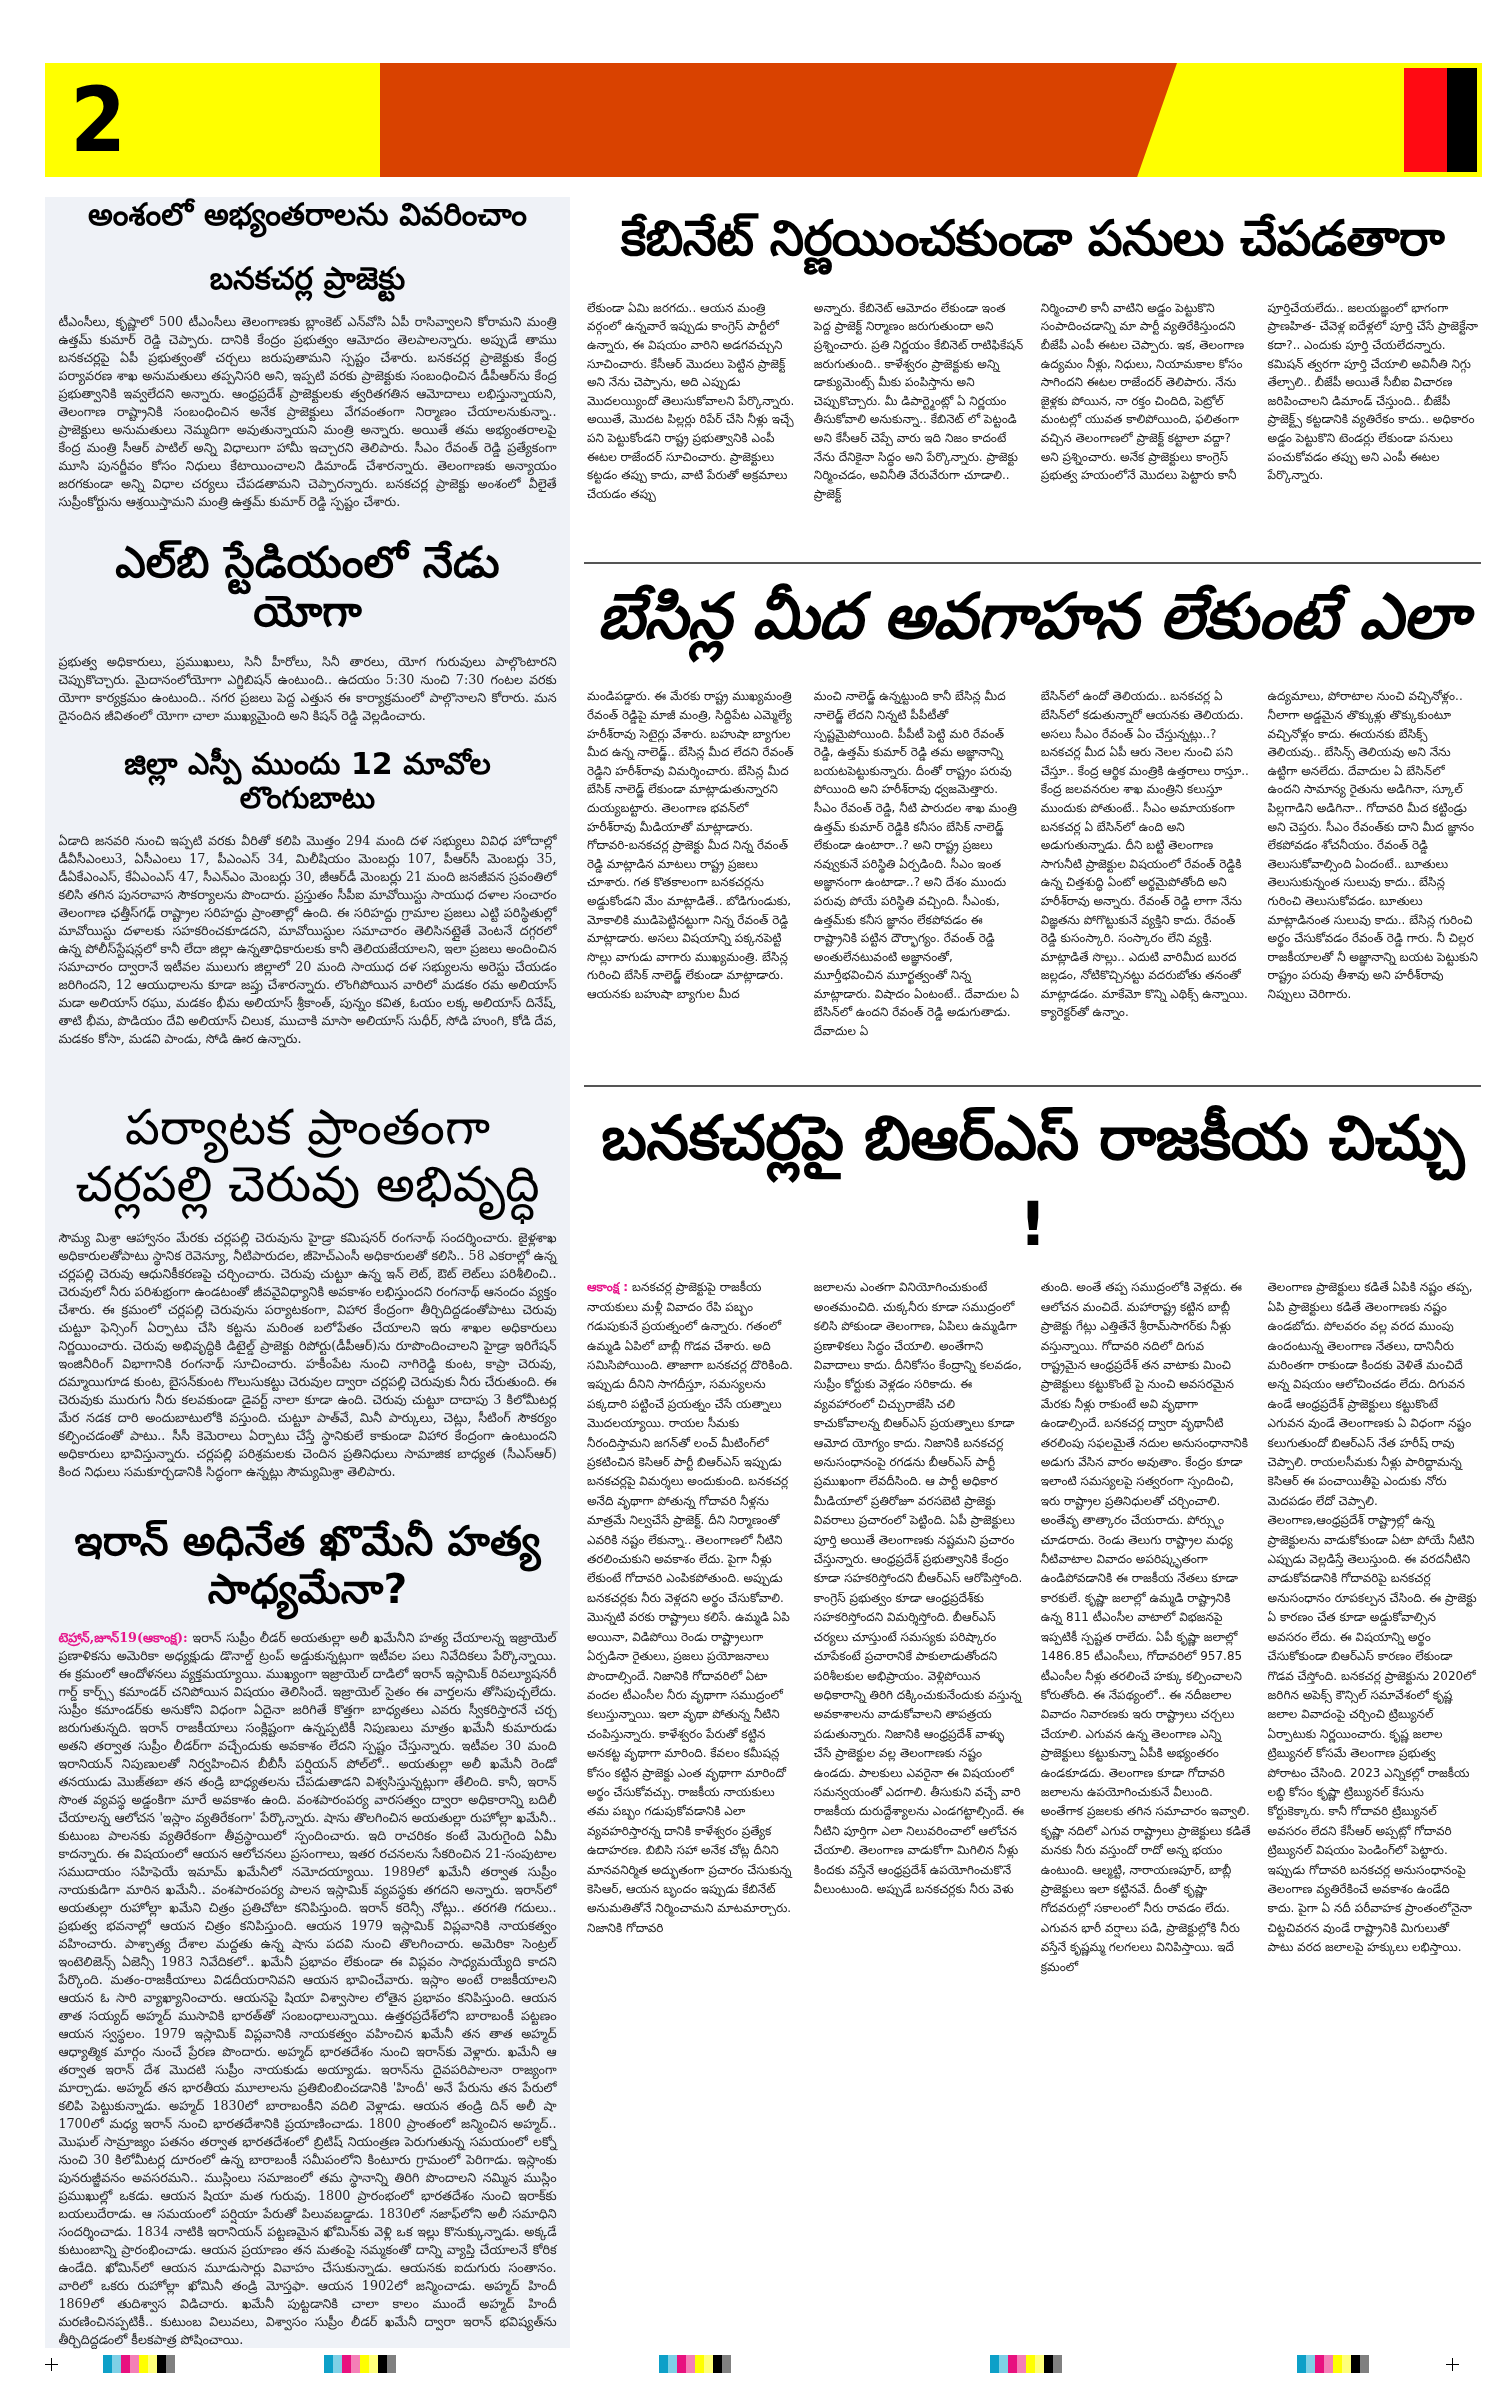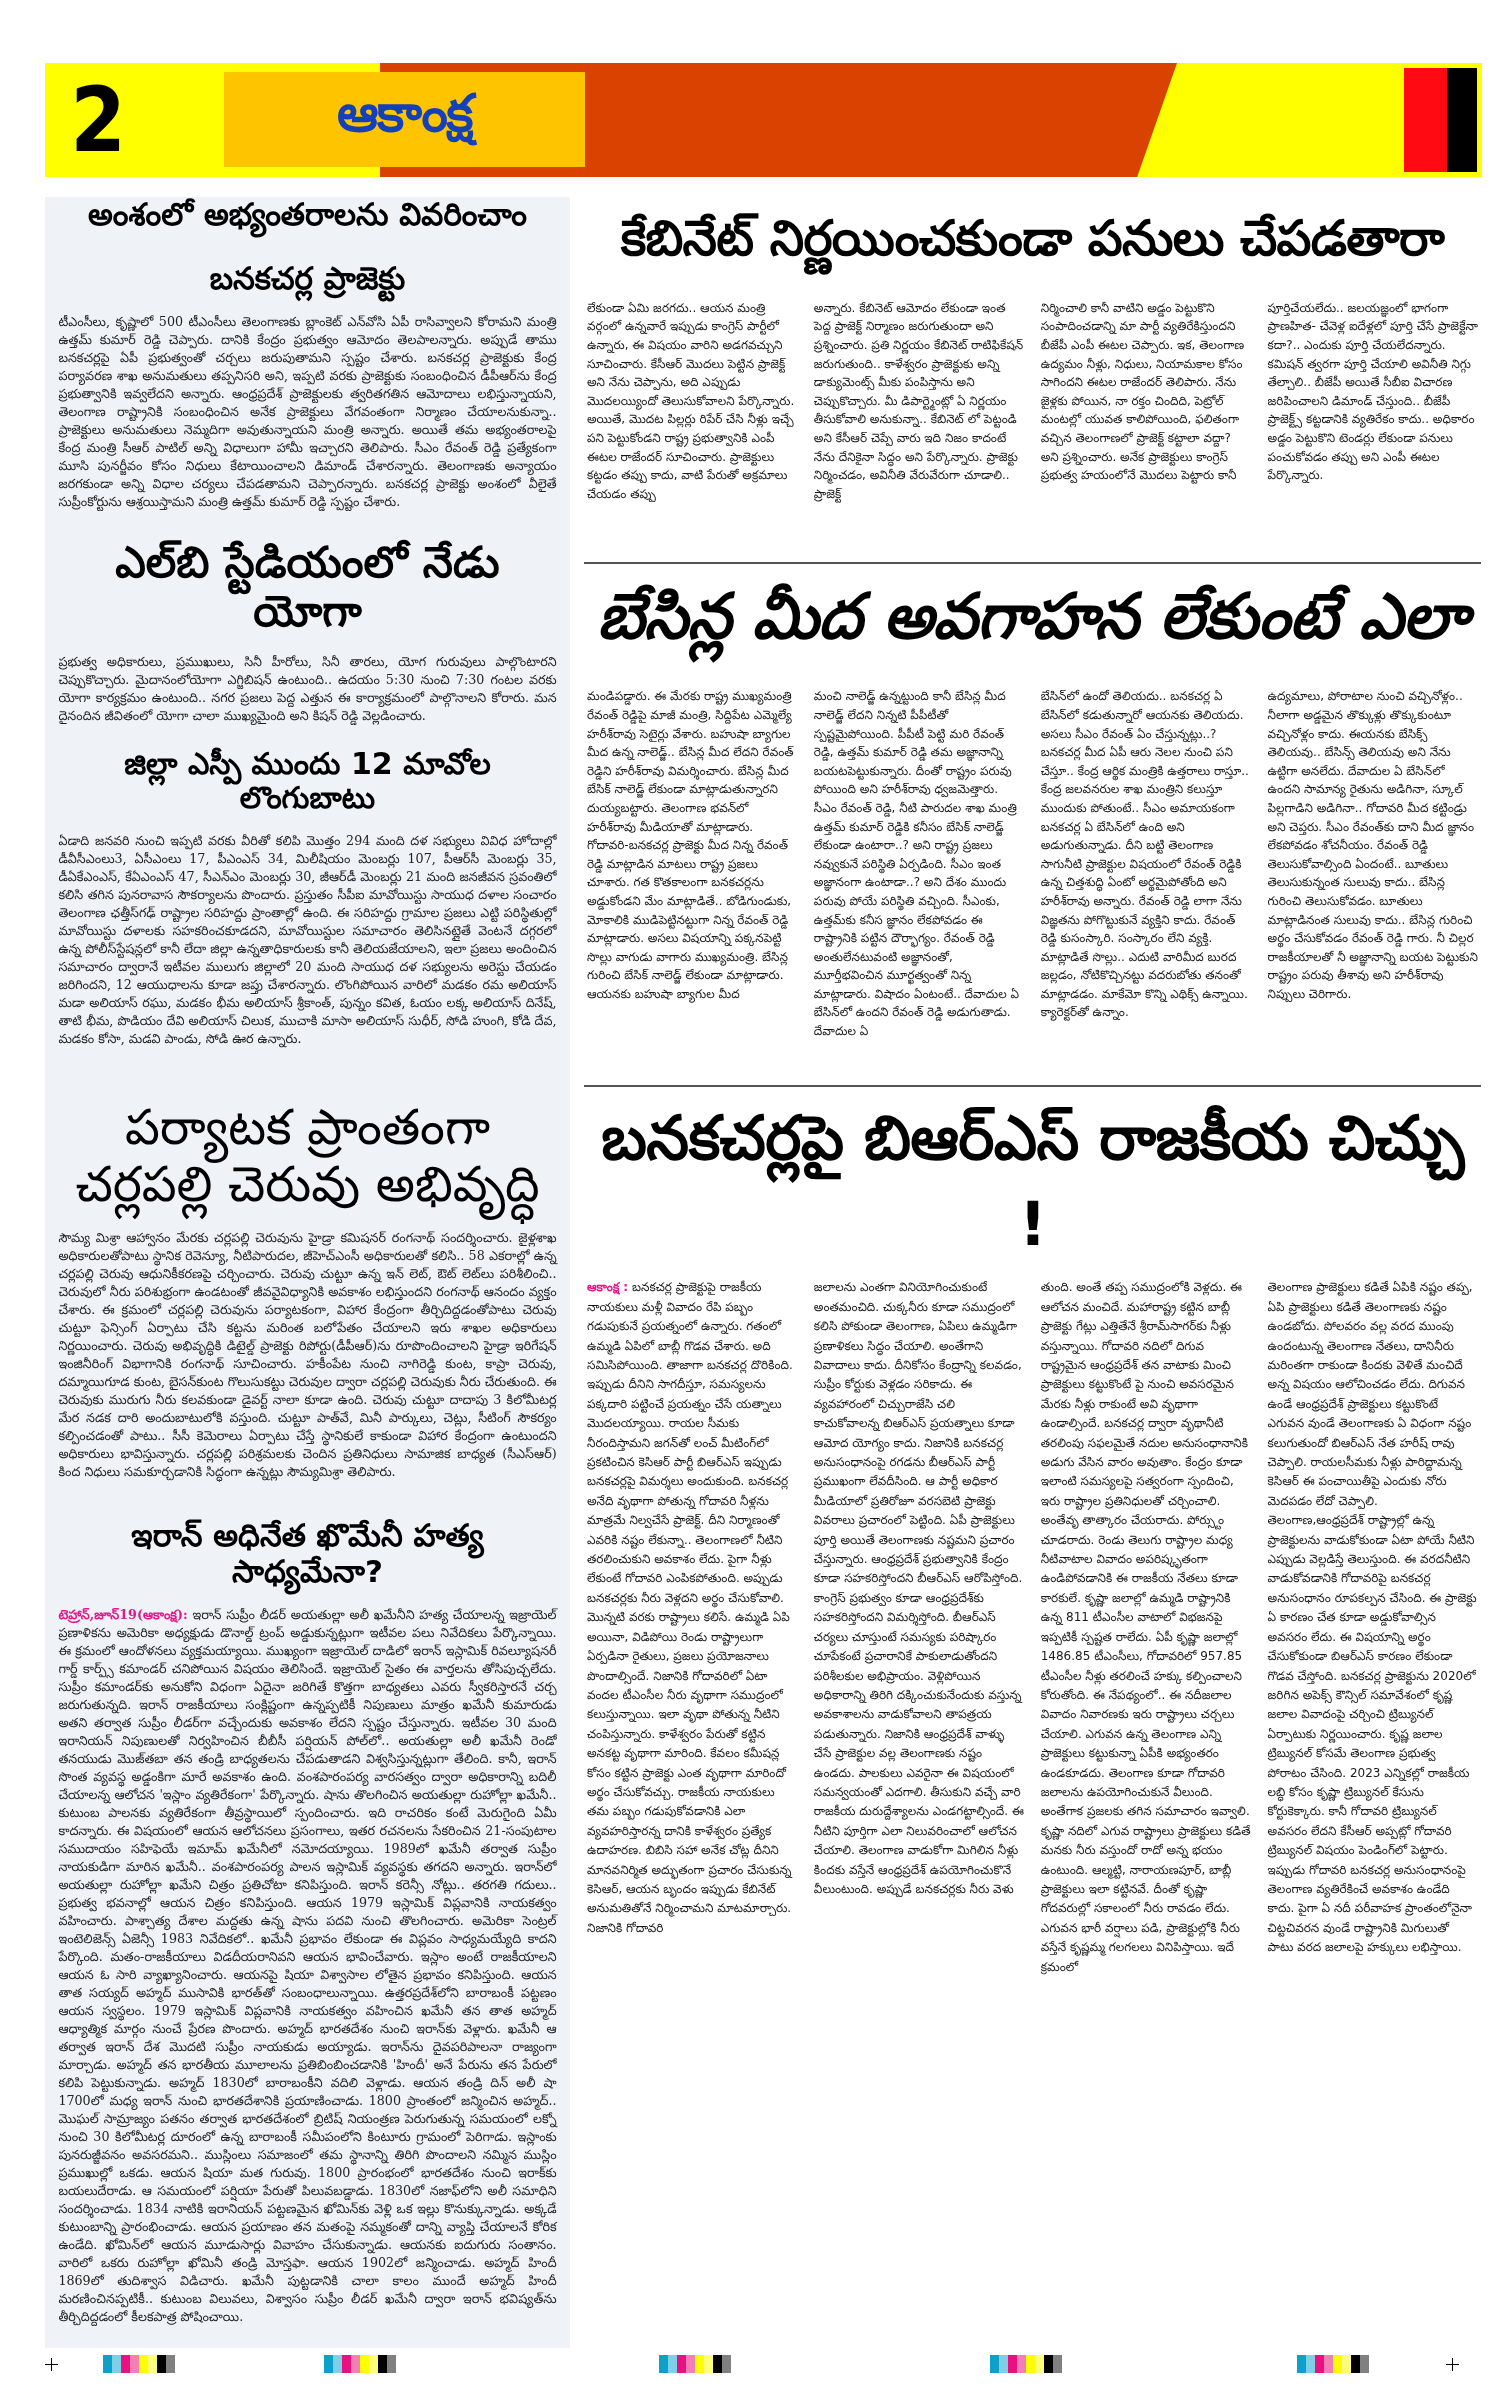--- a/index.html
+++ b/index.html
@@ -21,21 +21,21 @@
   .flag-black { position: absolute; left: 1402px; top: 4.5px; width: 30px; height: 104px; background: #000; }
 
   
   .left-col { position: absolute; left: 45px; top: 197px; width: 525px; height: 2151px; background: #eff2f7; padding: 0 13.4px; }
   .left-col h2 { text-align: center; font-family: "DejaVu Sans", sans-serif; font-weight: bold; color: #000; line-height: 1.15; }
   .left-col p { font-family: "DejaVu Serif", serif; font-size: 12.7px; line-height: 18px; color: #222; text-align: justify; }
   .h-banaka { font-size: 31px; margin-top: 28px; }
   .h-lb { font-size: 43px; margin-top: 27px; }
   .h-jilla { font-size: 30px; margin-top: 22px; }
   .h-paryataka { font-size: 49px; margin-top: 52px; font-weight: normal !important; }
-  .h-iran { font-size: 31px; margin-top: 37px; }
+  .h-iran { font-size: 41px; margin-top: 37px; }
   .dateline { color: #e6158a; font-weight: bold; }
   .mt20 { margin-top: 16.4px; }
 
   
   .right-col { position: absolute; left: 584px; top: 197px; width: 897px; }
   .story { position: absolute; left: 0; width: 897px; }
   .story h1 { font-family: "DejaVu Sans", sans-serif; font-weight: 900; color: #000; text-align: center; letter-spacing: -0.7px; }
   .cols { display: grid; grid-template-columns: repeat(4, 1fr); column-gap: 16.4px; margin-top: 19.4px; padding: 0 3px; }
   .cols p { font-family: "DejaVu Sans", sans-serif; font-size: 12px; line-height: 18.6px; color: #1a1a1a; }
   .rule { position: absolute; left: 0; width: 897px; height: 1.5px; background: #555; }
@@ -53,23 +53,20 @@
   .reg-mark { position: absolute; top: 2358px; width: 13.4px; height: 13.4px; }
   .reg-mark::before { content: ""; position: absolute; left: 0; top: 6px; width: 13.4px; height: 0.7px; background: #000; }
   .reg-mark::after { content: ""; position: absolute; left: 6px; top: 0; width: 0.7px; height: 13.4px; background: #000; }
 </style>
 </head>
 <body>
 
 <header class="masthead">
   <div class="page-no">2</div>
   <div class="orange-band"></div>
-  <div class="logo-box">
-    <span class="logo-text">ఆకాంక్ష</span>
-  </div>
   <div class="flag-red"></div>
   <div class="flag-black"></div>
 </header>
 
 <section class="left-col">
   <article>
     <h2 class="h-banaka" style="margin-top:0">అంశంలో అభ్యంతరాలను వివరించాం</h2>
     <h2 class="h-banaka">బనకచర్ల ప్రాజెక్టు</h2>
     <p class="mt20">టీఎంసీలు, కృష్ణాలో 500 టీఎంసీలు తెలంగాణకు బ్లాంకెట్ ఎన్‌వోసి ఏపీ రాసివ్వాలని కోరామని మంత్రి ఉత్తమ్ కుమార్ రెడ్డి చెప్పారు. దానికి కేంద్రం ప్రభుత్వం ఆమోదం తెలపాలన్నారు. అప్పుడే తాము బనకచర్లపై ఏపీ ప్రభుత్వంతో చర్చలు జరుపుతామని స్పష్టం చేశారు. బనకచర్ల ప్రాజెక్టుకు కేంద్ర పర్యావరణ శాఖ అనుమతులు తప్పనిసరి అని, ఇప్పటి వరకు ప్రాజెక్టుకు సంబంధించిన డీపీఆర్‌ను కేంద్ర ప్రభుత్వానికి ఇవ్వలేదని అన్నారు. ఆంధ్రప్రదేశ్ ప్రాజెక్టులకు త్వరితగతిన ఆమోదాలు లభిస్తున్నాయని, తెలంగాణ రాష్ట్రానికి సంబంధించిన అనేక ప్రాజెక్టులు వేగవంతంగా నిర్మాణం చేయాలనుకున్నా.. ప్రాజెక్టులు అనుమతులు నెమ్మదిగా అవుతున్నాయని మంత్రి అన్నారు. అయితే తమ అభ్యంతరాలపై కేంద్ర మంత్రి సీఆర్ పాటిల్ అన్ని విధాలుగా హామీ ఇచ్చారని తెలిపారు. సీఎం రేవంత్ రెడ్డి ప్రత్యేకంగా మూసి పునర్జీవం కోసం నిధులు కేటాయించాలని డిమాండ్ చేశారన్నారు. తెలంగాణకు అన్యాయం జరగకుండా అన్ని విధాల చర్యలు చేపడతామని చెప్పారన్నారు. బనకచర్ల ప్రాజెక్టు అంశంలో వీలైతే సుప్రీంకోర్టును ఆశ్రయిస్తామని మంత్రి ఉత్తమ్ కుమార్ రెడ్డి స్పష్టం చేశారు.</p>
   </article>

